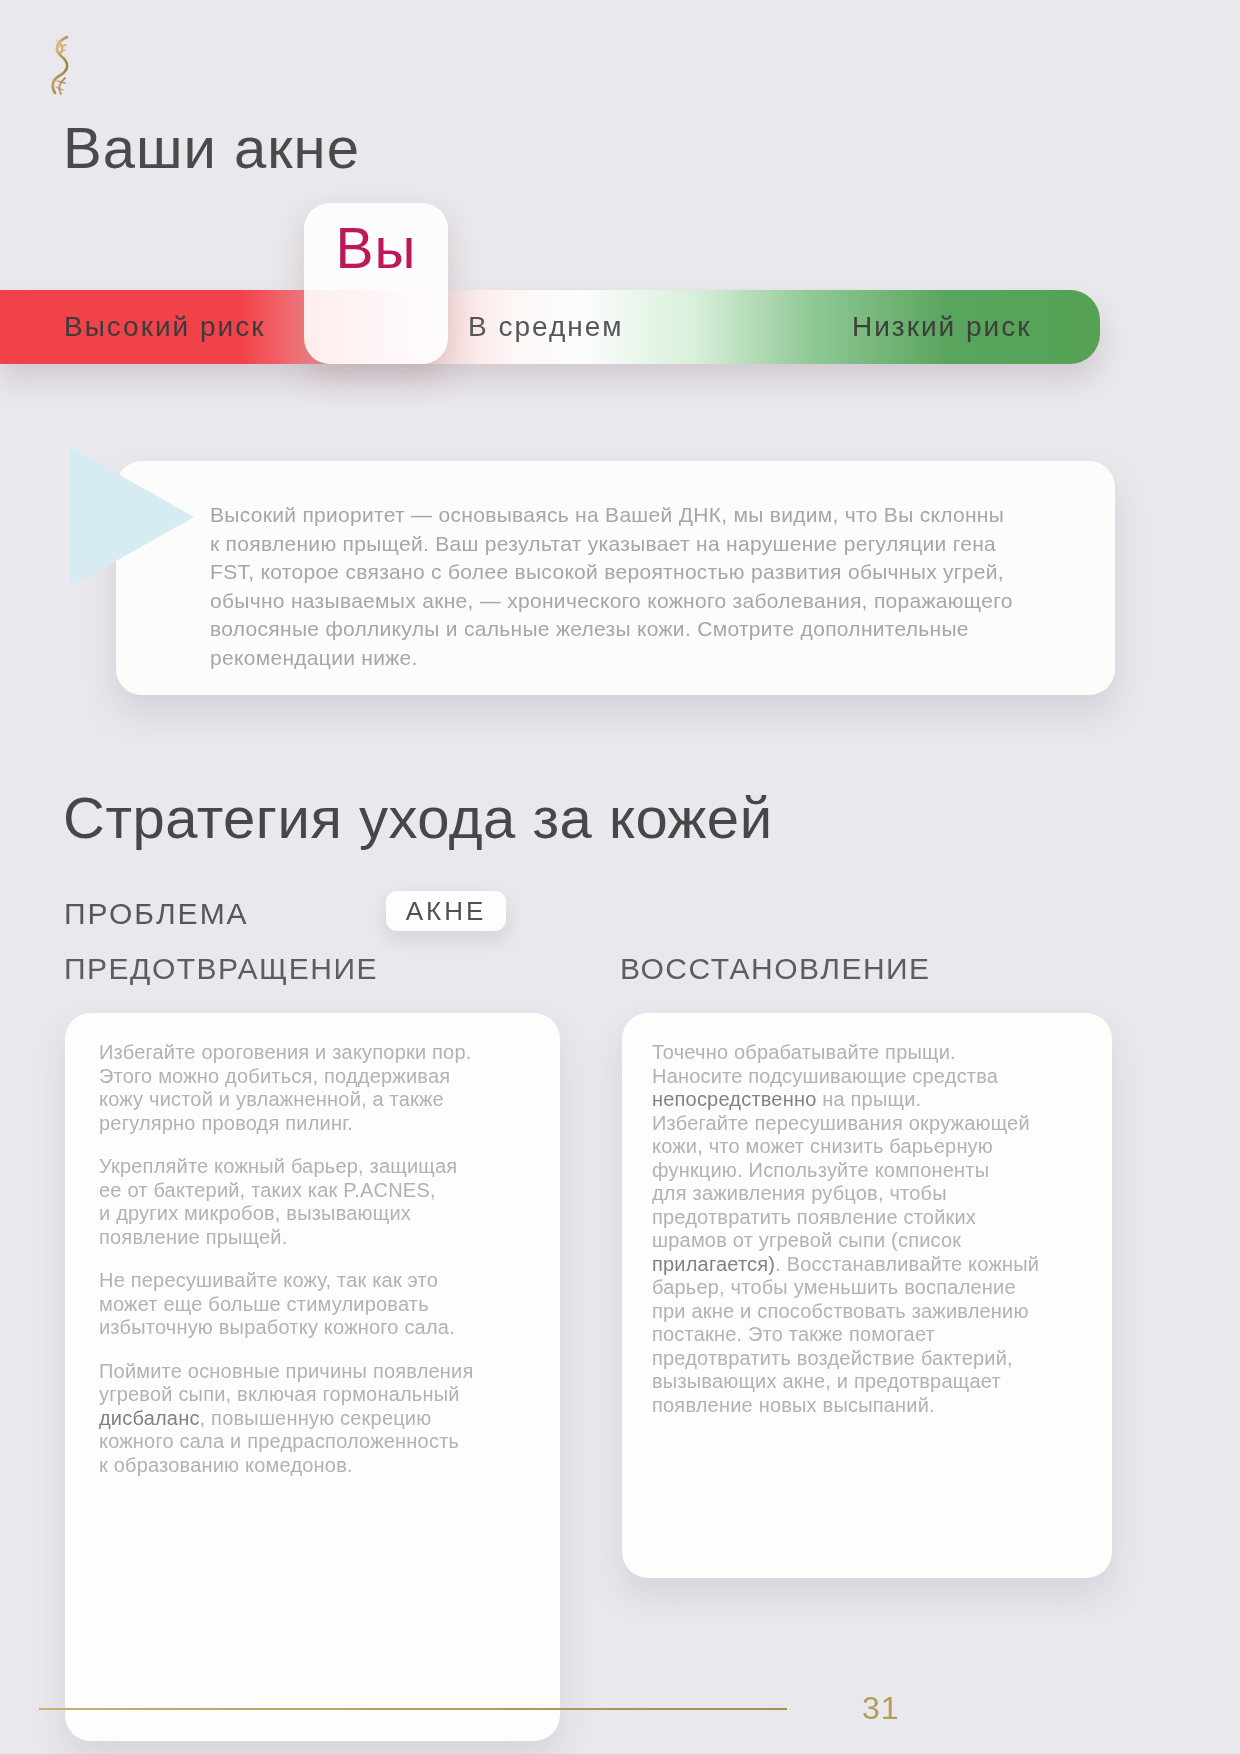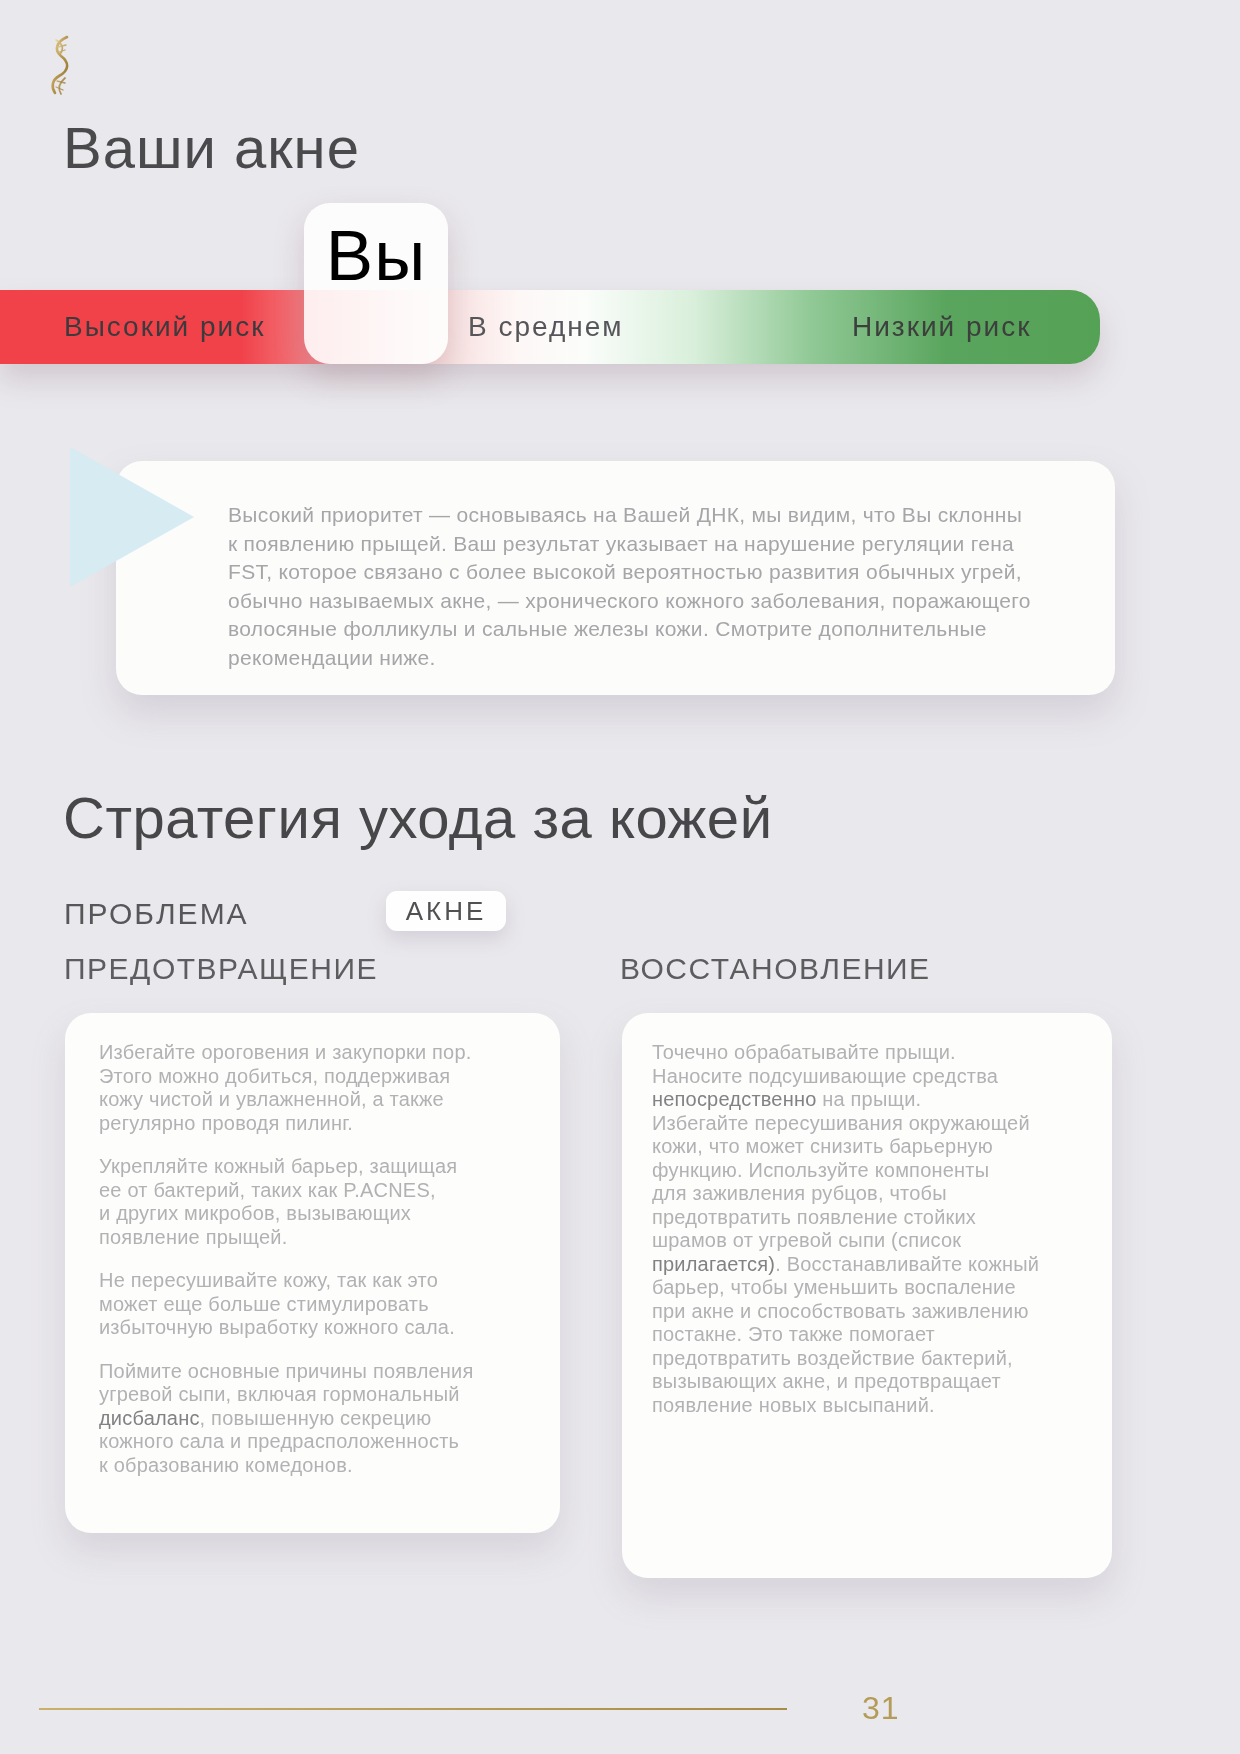--- a/index.html
+++ b/index.html
@@ -34,38 +34,38 @@
   .risk-mid{left:468px;color:#56565a;}
   .risk-low{left:852px;color:#3c3f3c;}
 
   .you-marker{
     left:304px;top:203px;width:144px;height:161px;border-radius:26px;
     background:rgba(255,255,255,0.87);
     box-shadow:0 14px 30px rgba(160,120,130,0.30);
     text-align:center;
   }
   .you-marker .you-text{
-    display:block;margin-top:12px;font-size:71px;font-weight:200;
-    color:#000000;letter-spacing:1px;
+    display:block;margin-top:12px;font-size:57px;font-weight:200;
+    color:#be185d;letter-spacing:1px;
   }
 
   
   .pointer-triangle{
     left:70px;top:447px;width:124px;height:140px;
     background:#d7ebf3;
     clip-path:polygon(0 0,100% 50%,0 100%);
     filter:drop-shadow(0 10px 10px rgba(130,140,160,0.35));
   }
   .summary-card{
     left:116px;top:461px;width:999px;height:234px;border-radius:26px;
     background:#fcfcfb;
     box-shadow:0 18px 34px rgba(150,140,160,0.25);
   }
   .summary-text{
-    position:absolute;left:112px;top:40px;right:50px;
+    position:absolute;left:94px;top:40px;right:50px;
     font-size:21px;line-height:28.5px;letter-spacing:0.3px;
     color:#a6a6a9;white-space:pre-line;
   }
 
   
   .section-title{
     left:63px;top:786px;font-size:58px;font-weight:200;line-height:1.1;
     color:#47474a;letter-spacing:0.5px;
   }
   .problem-label{
@@ -81,21 +81,21 @@
   .col-header{
     top:952px;font-size:30px;font-weight:300;letter-spacing:1.5px;color:#5d5d60;
   }
   .col-header.left{left:64px;}
   .col-header.right{left:620px;}
 
   .text-card{
     top:1013px;border-radius:26px;background:#fdfdfc;
     box-shadow:0 18px 34px rgba(150,140,160,0.22);
   }
-  .text-card.left{left:65px;width:495px;height:520px;}
+  .text-card.left{left:65px;width:495px;height:728px;}
   .text-card.right{left:622px;width:490px;height:565px;}
   .card-body{
     position:absolute;top:28px;left:34px;right:24px;
     font-size:20px;line-height:23.5px;letter-spacing:0.2px;
     color:#b2b2b4;
   }
   .text-card.right .card-body{left:30px;}
   .card-body p{margin:0 0 20px 0;white-space:pre-line;}
   .card-body .em{color:#828285;}
 

